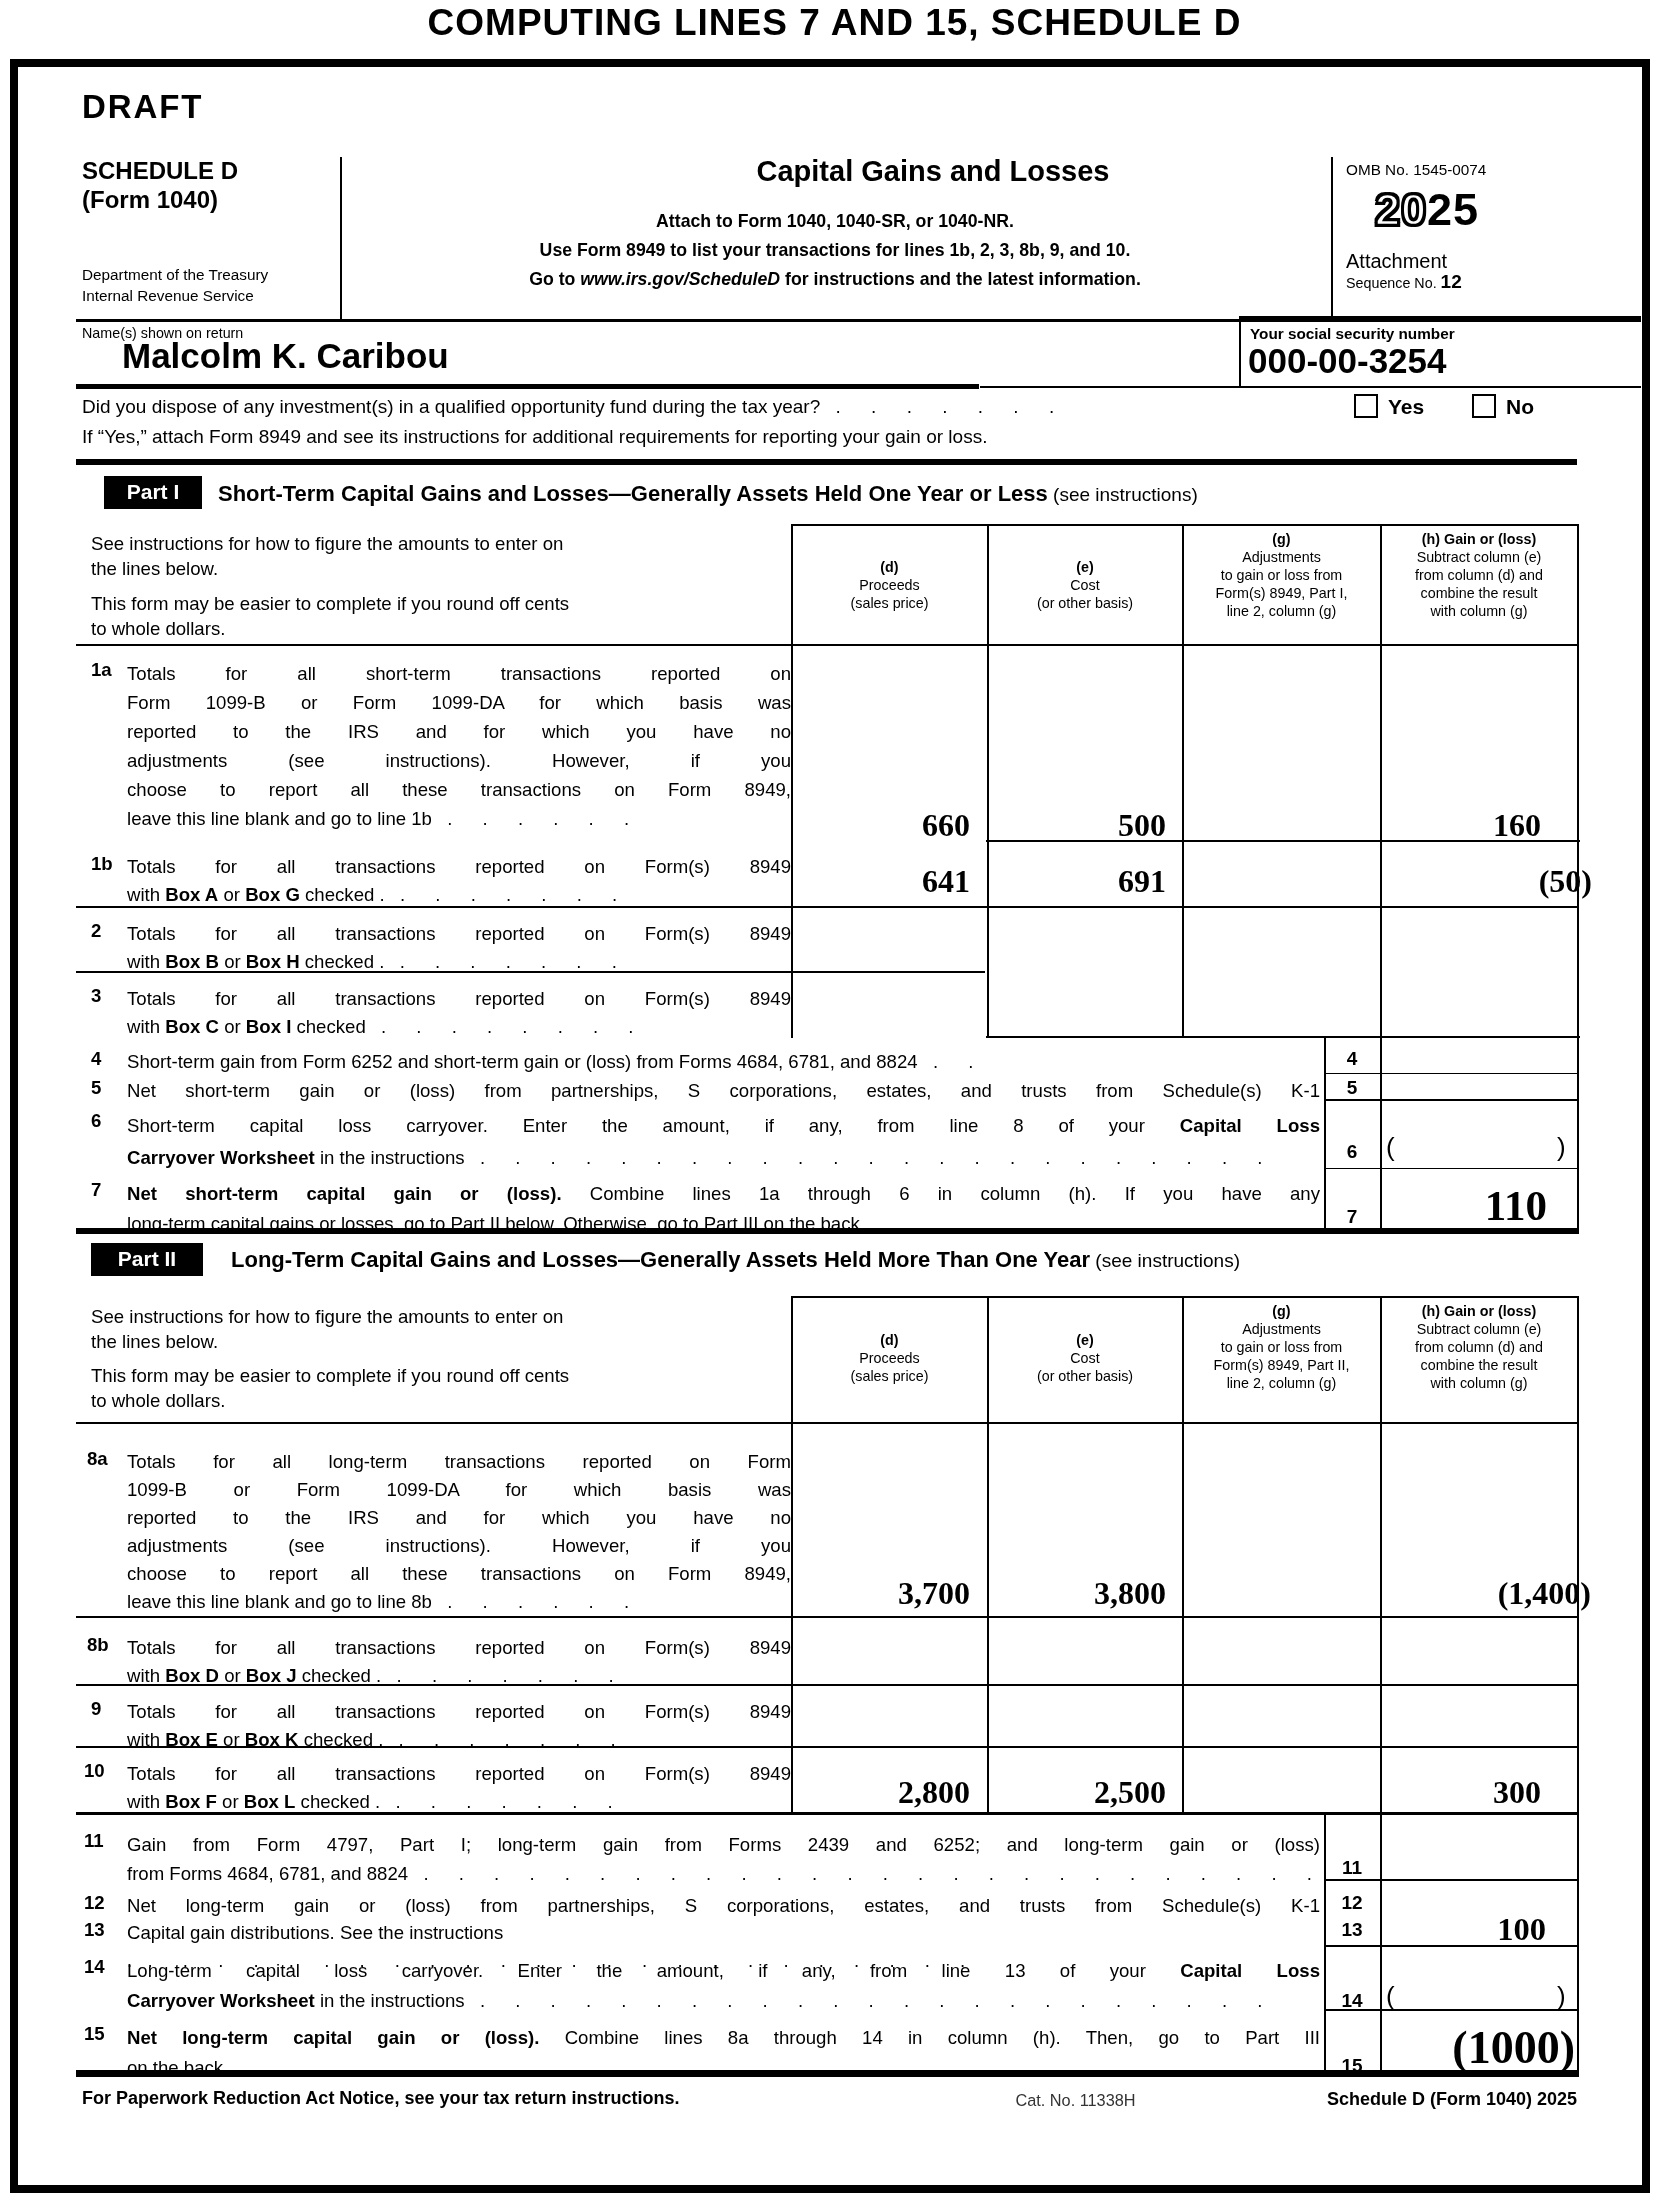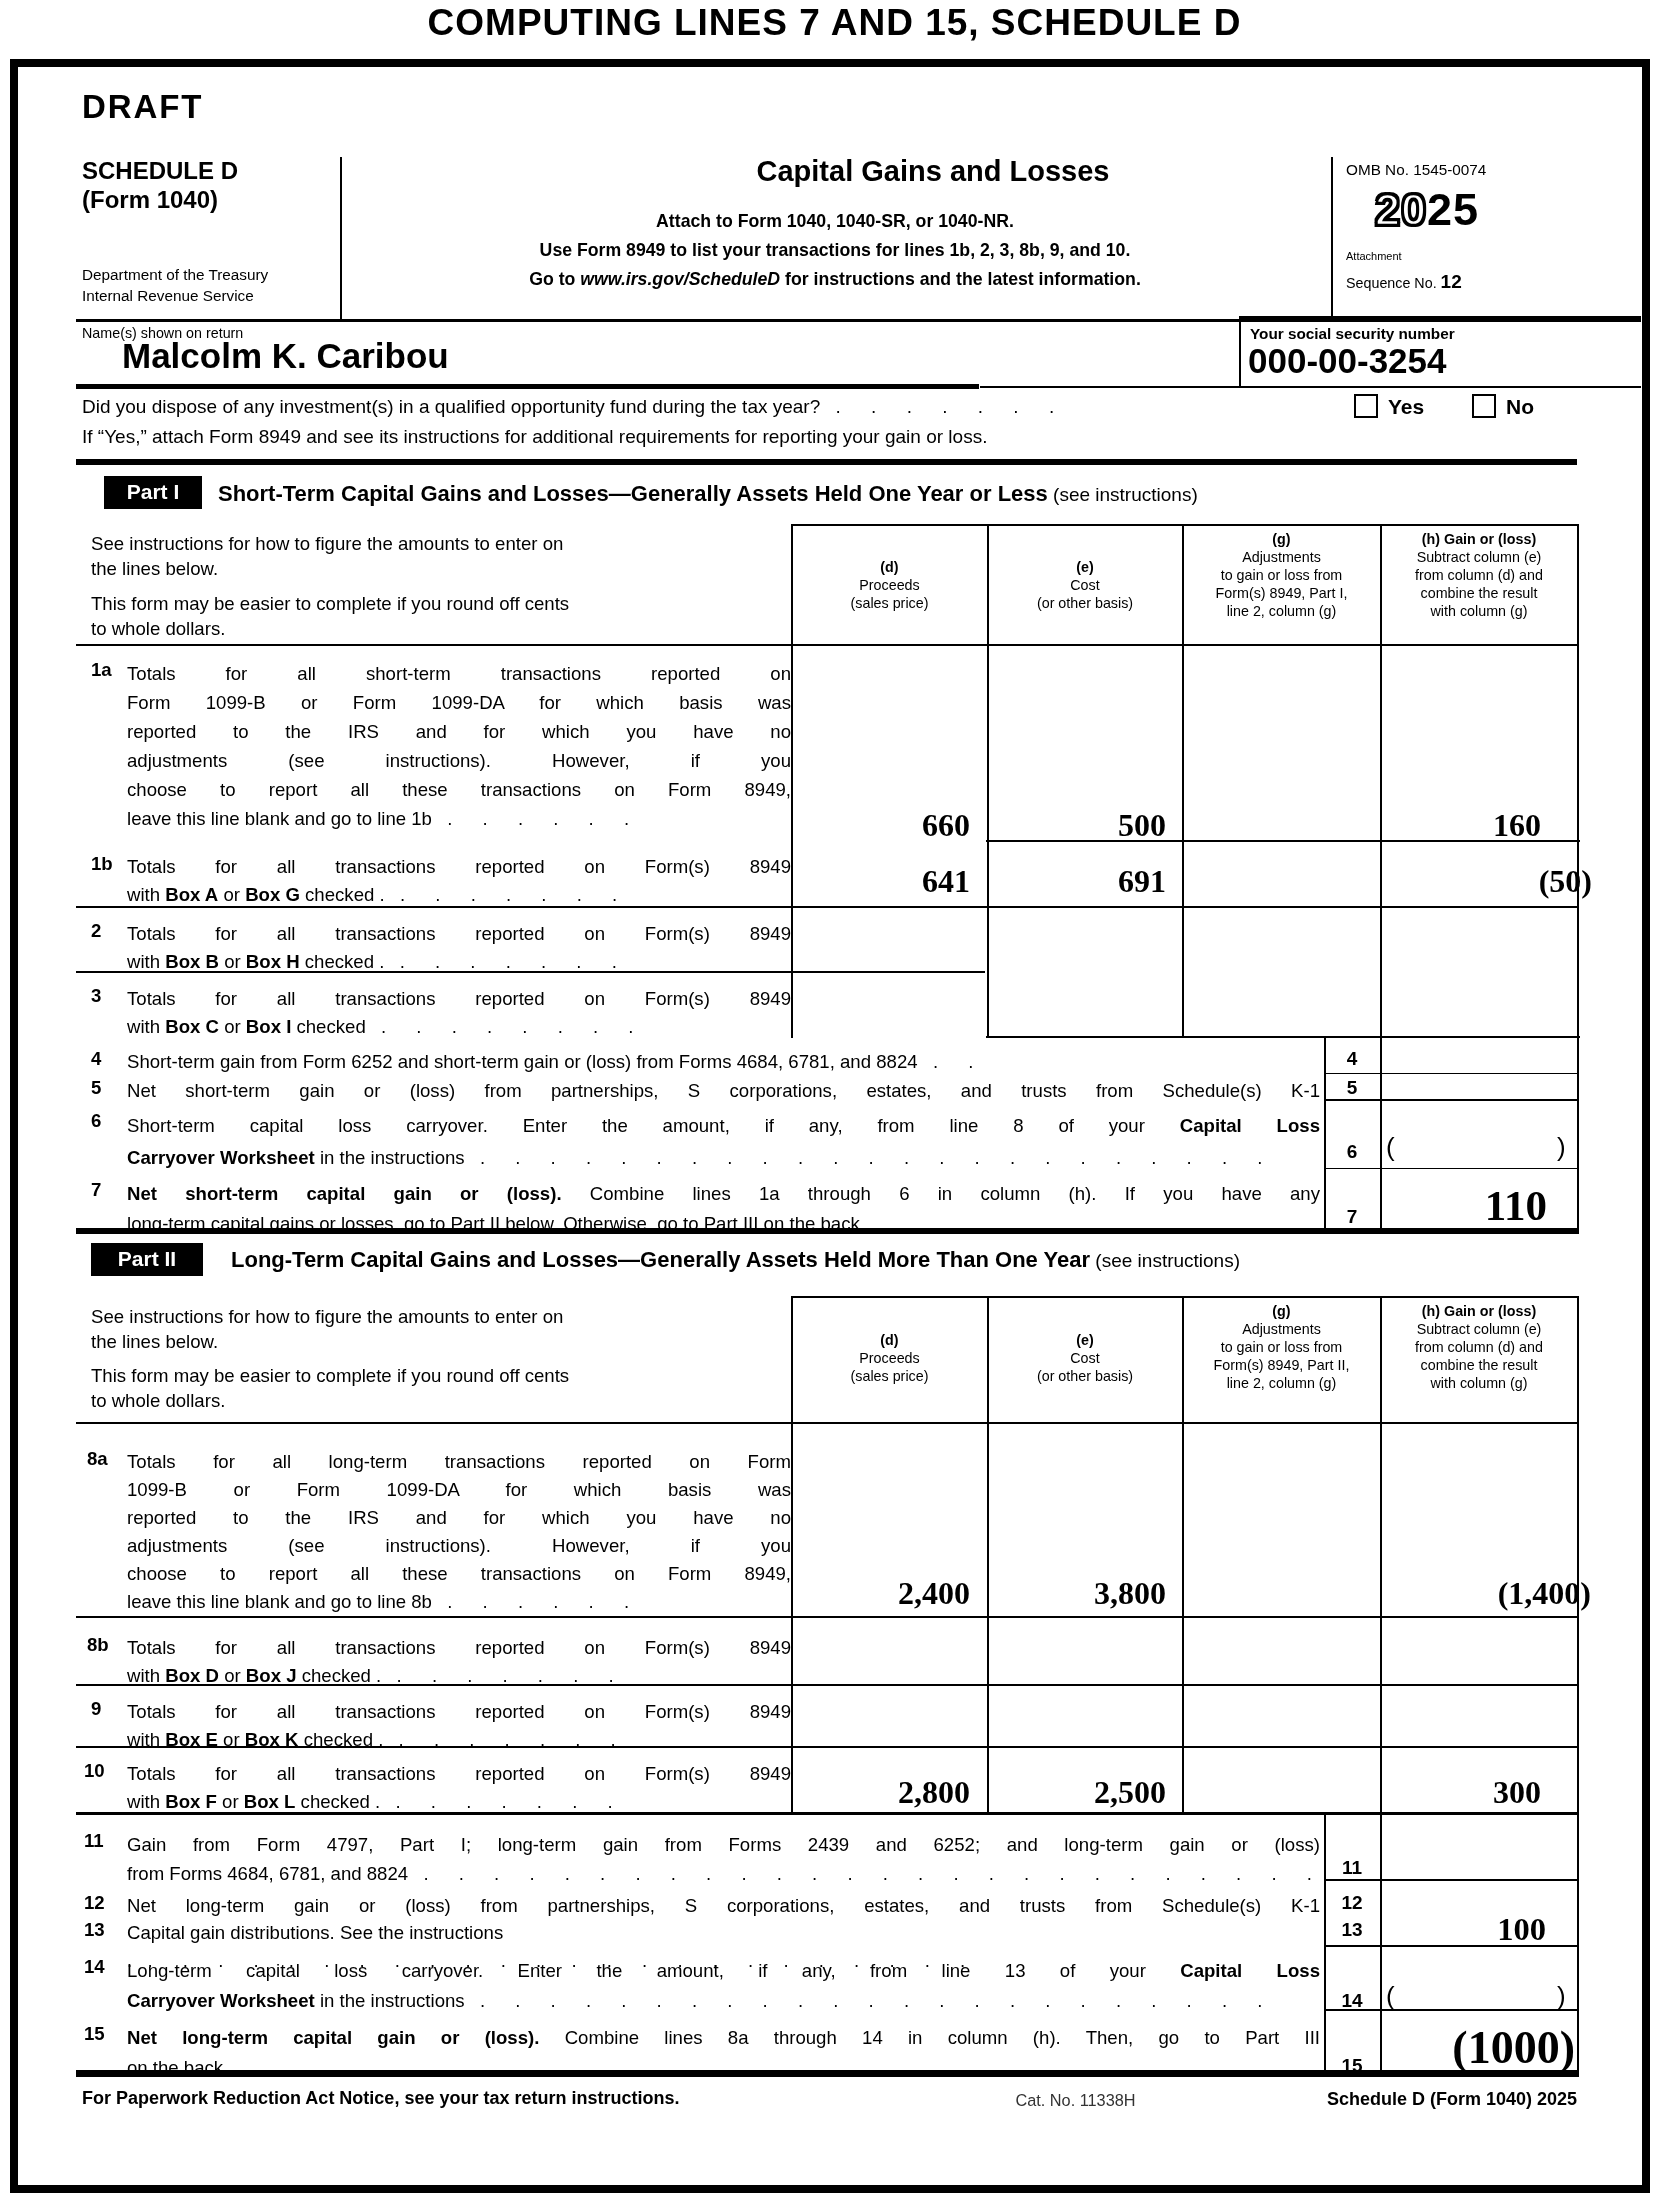--- a/index.html
+++ b/index.html
@@ -58,21 +58,21 @@
   <div class="abs" style="left:82px;top:266px;font-size:15.3px;">Department of the Treasury</div>
   <div class="abs" style="left:82px;top:287px;font-size:15.3px;">Internal Revenue Service</div>
 
   <div class="abs center" style="left:340px;top:155px;width:1186px;font-size:29px;font-weight:bold;">Capital Gains and Losses</div>
   <div class="abs center" style="left:340px;top:211px;width:990px;font-size:17.7px;font-weight:bold;">Attach to Form 1040, 1040-SR, or 1040-NR.</div>
   <div class="abs center" style="left:340px;top:240px;width:990px;font-size:17.7px;font-weight:bold;">Use Form 8949 to list your transactions for lines 1b, 2, 3, 8b, 9, and 10.</div>
   <div class="abs center" style="left:340px;top:269px;width:990px;font-size:17.7px;font-weight:bold;"><span>Go to </span><span class="it">www.irs.gov/ScheduleD</span><span> for instructions and the latest information.</span></div>
 
   <div class="abs" style="left:1346px;top:161px;font-size:15.3px;">OMB No. 1545-0074</div>
   <div class="year" style="left:1375px;top:184px;"><span class="year-outline">20</span><span>25</span></div>
-  <div class="abs" style="left:1346px;top:250px;font-size:11px;">Attachment</div>
+  <div class="abs" style="left:1346px;top:250px;font-size:20px;">Attachment</div>
   <div class="abs" style="left:1346px;top:271px;font-size:14.3px;"><span>Sequence No. </span><span style="font-size:19px;font-weight:bold;">12</span></div>
 
   <div class="hl" style="left:76px;top:319px;width:1565px;height:2.9px;"></div>
   <div class="hl" style="left:1239px;top:316px;width:402px;height:3.8px;"></div>
   <div class="vl" style="left:1239px;top:321px;width:1.9px;height:65px;"></div>
 
   <div class="abs" style="left:82px;top:325px;font-size:14.3px;">Name(s) shown on return</div>
   <div class="abs" style="left:122px;top:336px;font-size:35px;font-weight:bold;">Malcolm K. Caribou</div>
   <div class="abs" style="left:1250px;top:325px;font-size:15.3px;font-weight:bold;">Your social security number</div>
   <div class="abs" style="left:1248px;top:341px;font-size:35px;font-weight:bold;">000-00-3254</div>
@@ -280,21 +280,21 @@
   <div class="rowtext" style="left:127px;top:1448px;width:664px;line-height:28px;">
     <div class="just">
         <div>Totals for all long-term transactions reported on Form</div>
         <div>1099-B or Form 1099-DA for which basis was</div>
         <div>reported to the IRS and for which you have no</div>
         <div>adjustments (see instructions). However, if you</div>
         <div>choose to report all these transactions on Form 8949,</div>
       </div>
     <div><span>leave this line blank and go to line 8b</span><span class="dots">. . . . . .</span></div>
   </div>
-  <div class="val" style="left:784px;top:1575px;width:186px;">2,400</div>
+  <div class="val" style="left:784px;top:1575px;width:186px;">3,700</div>
   <div class="val" style="left:980px;top:1575px;width:186px;">3,800</div>
   <div class="val" style="left:1338px;top:1575px;width:253px;">(1,400)</div>
   <div class="hl" style="left:76px;top:1616px;width:1503px;height:1.9px;"></div>
 
   <div class="rownum" style="left:87px;top:1634px;">8b</div>
   <div class="rowtext" style="left:127px;top:1634px;width:664px;">
     <div class="jlast">Totals for all transactions reported on Form(s) 8949</div>
     <div><span><span>with </span><span class="b">Box D</span><span> or </span><span class="b">Box J</span><span> checked .</span></span><span class="dots">. . . . . . .</span></div>
   </div>
   <div class="hl" style="left:76px;top:1684px;width:1503px;height:1.9px;"></div>

